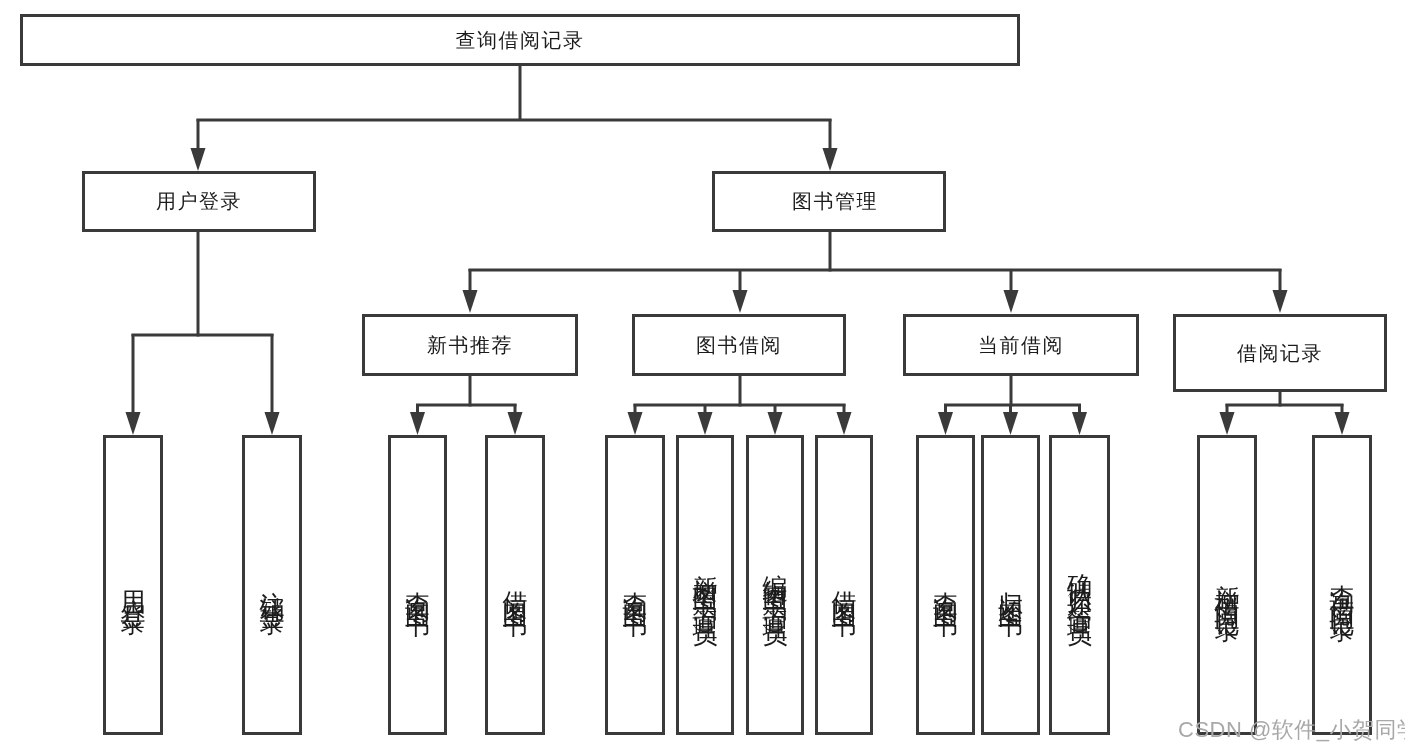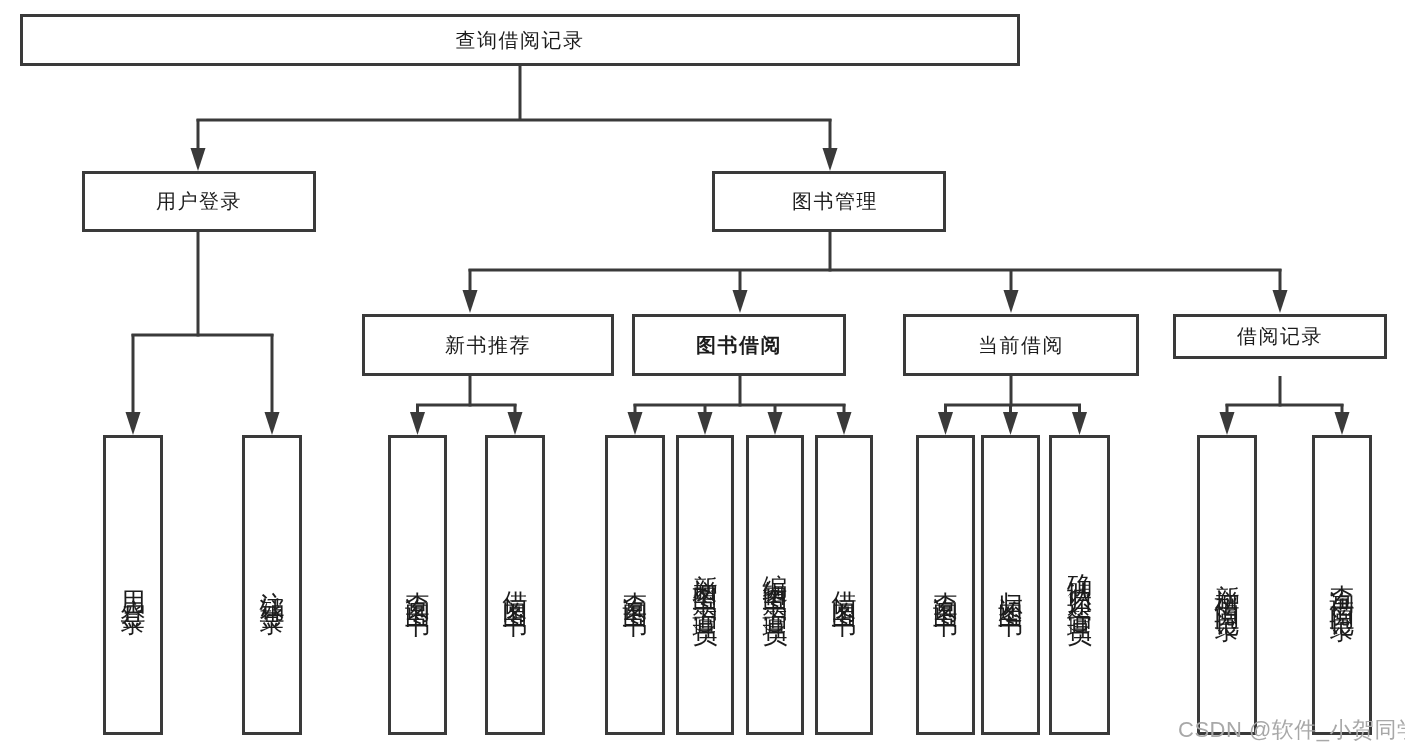--- a/index.html
+++ b/index.html
@@ -113,24 +113,24 @@
     <line x1="1342" y1="404" x2="1342" y2="415"></line>
     <use href="#arw" x="1227" y="435"></use>
     <use href="#arw" x="1342" y="435"></use>
   </svg>
 
   <div class="node" style="left:20px; top:14px; width:1000px; height:52px;">查询借阅记录</div>
 
   <div class="node" style="left:82px; top:171px; width:234px; height:61px;">用户登录</div>
   <div class="node" style="left:712px; top:171px; width:234px; height:61px;padding-left:12px;">图书管理</div>
 
-  <div class="node" style="left:362px; top:314px; width:252px; height:62px;">新书推荐</div>
-  <div class="node" style="left:632px; top:314px; width:214px; height:62px;font-weight:bold;">图书借阅</div>
+  <div class="node" style="left:362px; top:314px; width:216px; height:62px;">新书推荐</div>
+  <div class="node" style="left:632px; top:314px; width:214px; height:62px;">图书借阅</div>
   <div class="node" style="left:903px; top:314px; width:236px; height:62px;">当前借阅</div>
-  <div class="node" style="left:1173px; top:314px; width:214px; height:45px;">借阅记录</div>
+  <div class="node" style="left:1173px; top:314px; width:214px; height:78px;">借阅记录</div>
 
   <div class="node leaf" style="left:103px; top:435px; width:60px; height:300px;">
     <span class="vtext">用户登录</span>
   </div>
   <div class="node leaf" style="left:242px; top:435px; width:60px; height:300px;">
     <span class="vtext">注销登录</span>
   </div>
 
   <div class="node leaf" style="left:388px; top:435px; width:59px; height:300px;">
     <span class="vtext">查询图书</span>

